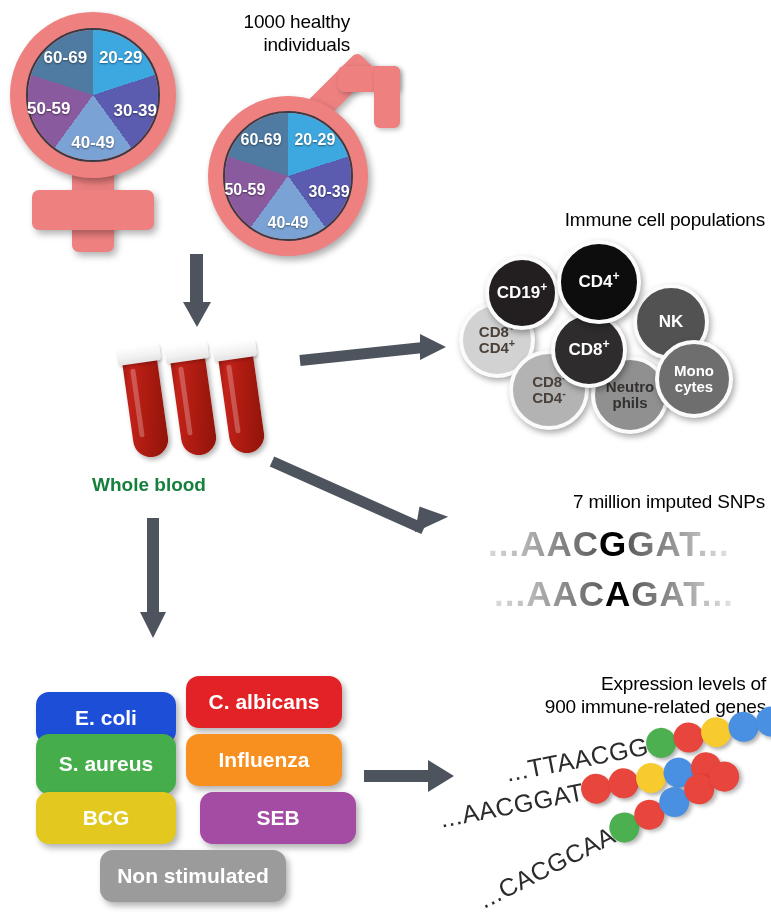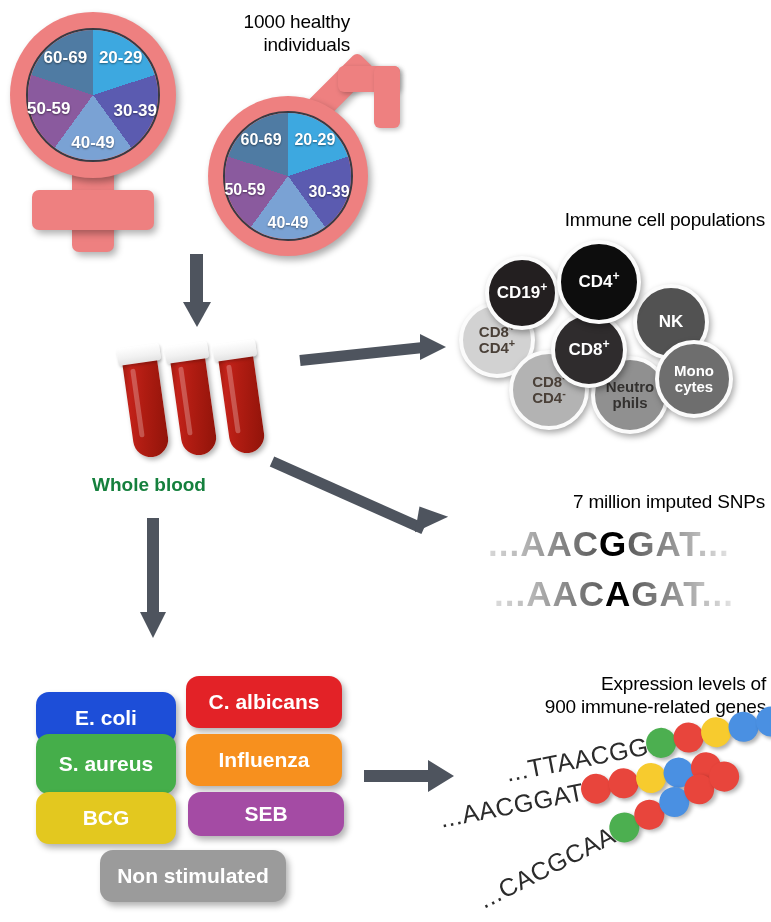--- a/index.html
+++ b/index.html
@@ -193,21 +193,21 @@
     </div>
     <div class="pill" style="left: 0px; top: 58px; width: 140px; height: 60px; background: rgb(69, 174, 74);">
       <span>S. aureus</span>
     </div>
     <div class="pill" style="left: 150px; top: 58px; width: 156px; height: 52px; background: rgb(247, 144, 30);">
       <span>Influenza</span>
     </div>
     <div class="pill" style="left: 0px; top: 116px; width: 140px; height: 52px; background: rgb(227, 200, 31);">
       <span>BCG</span>
     </div>
-    <div class="pill" style="left: 152px; top: 116px; width: 156px; height: 44px; background: rgb(164, 75, 164);">
+    <div class="pill" style="left: 164px; top: 116px; width: 156px; height: 52px; background: rgb(164, 75, 164);">
       <span>SEB</span>
     </div>
     <div class="pill" style="left: 64px; top: 174px; width: 186px; height: 52px; background: rgb(155, 155, 155);">
       <span>Non stimulated</span>
     </div>
   </div>
 
 <div class="arw" style="left:364px;top:760px;">
   <div class="shaft" style="left:0px;top:10px;width:68px;height:12px;"></div>
   <div class="head" style="left:64px;top:0px;border-top:16px solid transparent;border-bottom:16px solid transparent;border-left:26px solid #4e545e;"></div>

